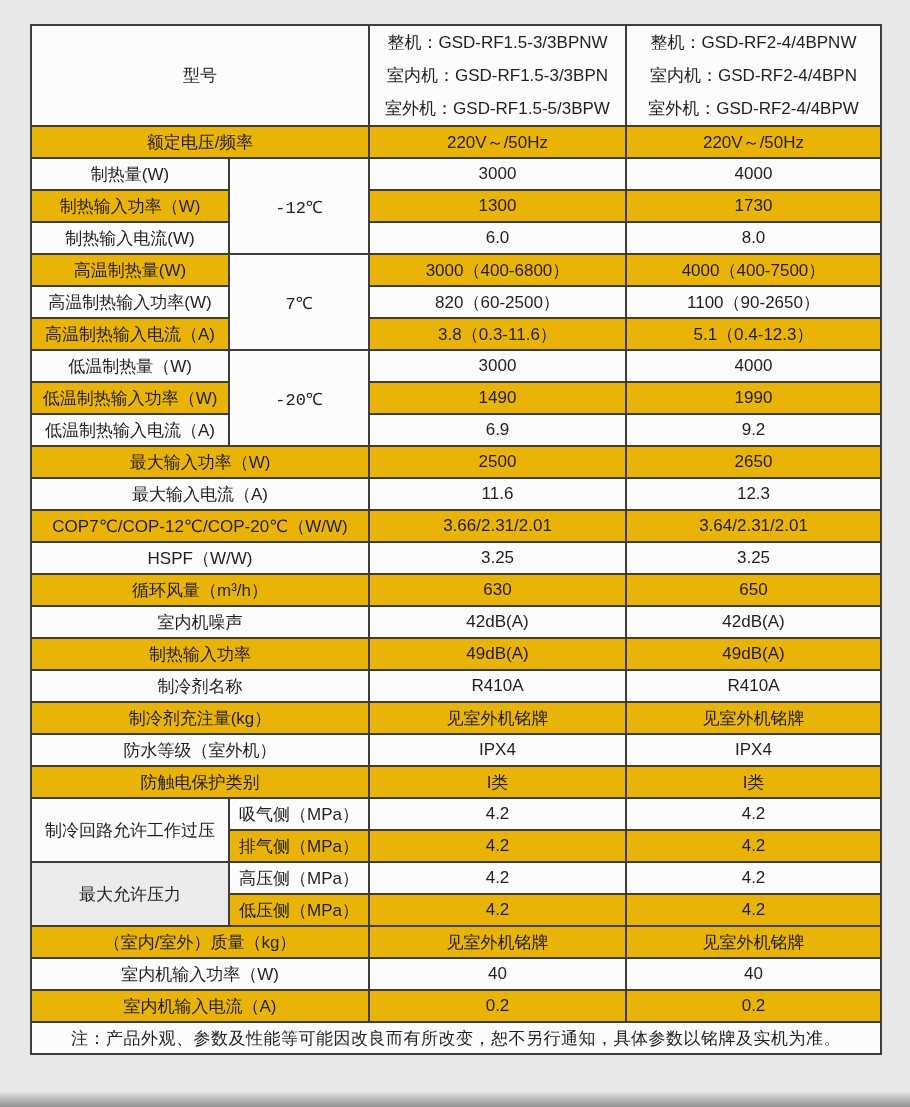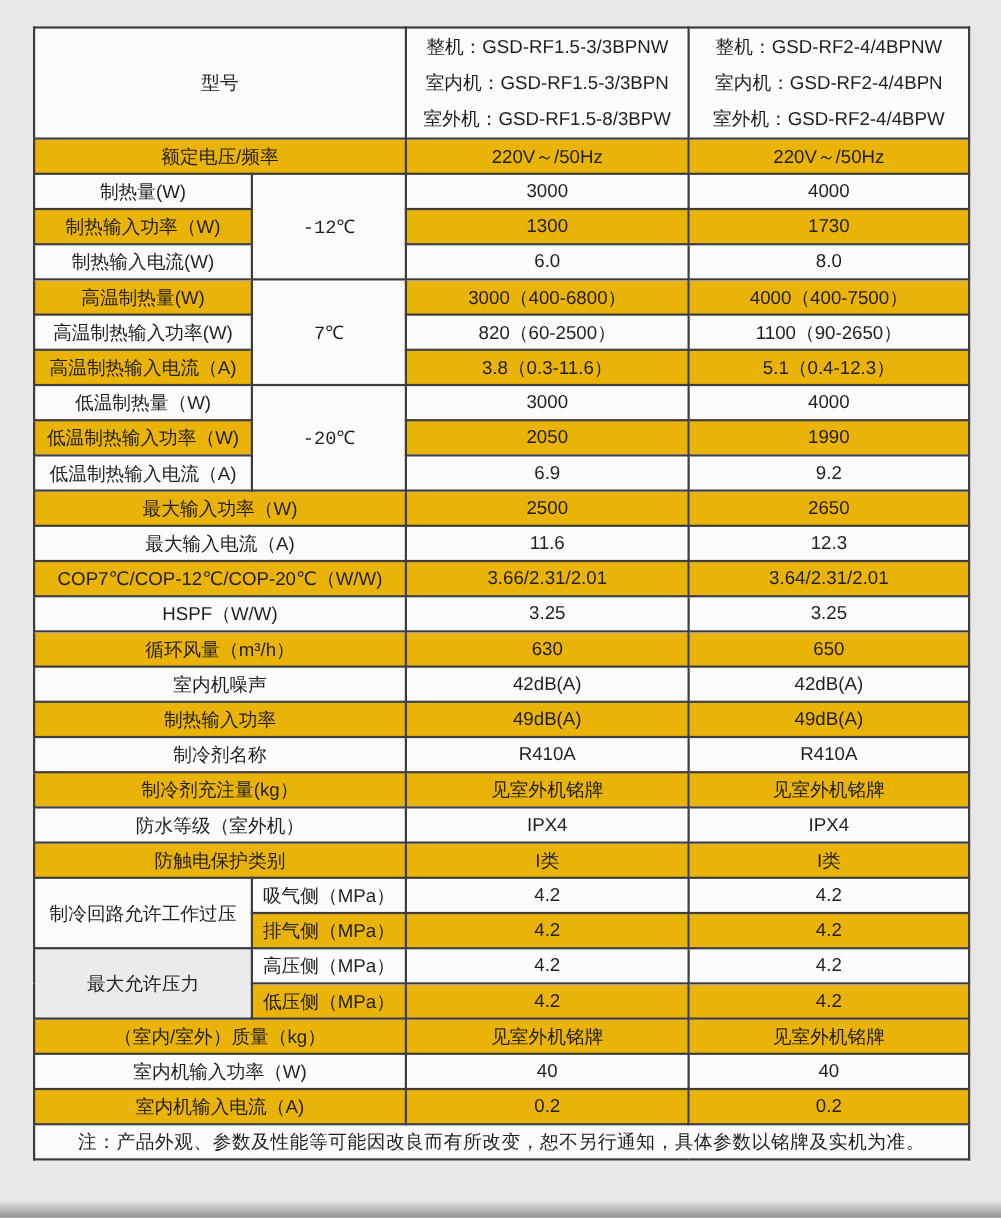--- a/index.html
+++ b/index.html
@@ -60,21 +60,21 @@
         <col class="c-sub">
         <col class="c-v1">
         <col class="c-v2">
     </colgroup>
     <tbody>
       <tr>
         <td class="model-head" colspan="2">型号</td>
         <td class="model-cell">
           <div>整机：GSD-RF1.5-3/3BPNW</div>
           <div>室内机：GSD-RF1.5-3/3BPN</div>
-          <div>室外机：GSD-RF1.5-8/3BPW</div>
+          <div>室外机：GSD-RF1.5-5/3BPW</div>
         </td>
         <td class="model-cell">
           <div>整机：GSD-RF2-4/4BPNW</div>
           <div>室内机：GSD-RF2-4/4BPN</div>
           <div>室外机：GSD-RF2-4/4BPW</div>
         </td>
       </tr>
     </tbody>
     <tbody>
         <tr class="shaded">
@@ -115,21 +115,21 @@
           <td>5.1（0.4-12.3）</td>
         </tr>
         <tr>
           <td class="label">低温制热量（W)</td>
           <td class="temp-cell" rowspan="3">-20℃</td>
           <td>3000</td>
           <td>4000</td>
         </tr>
         <tr class="shaded">
           <td class="label">低温制热输入功率（W)</td>
-          <td>2050</td>
+          <td>1490</td>
           <td>1990</td>
         </tr>
         <tr>
           <td class="label">低温制热输入电流（A)</td>
           <td>6.9</td>
           <td>9.2</td>
         </tr>
         <tr class="shaded">
           <td class="label" colspan="2">最大输入功率（W)</td>
           <td>2500</td>

